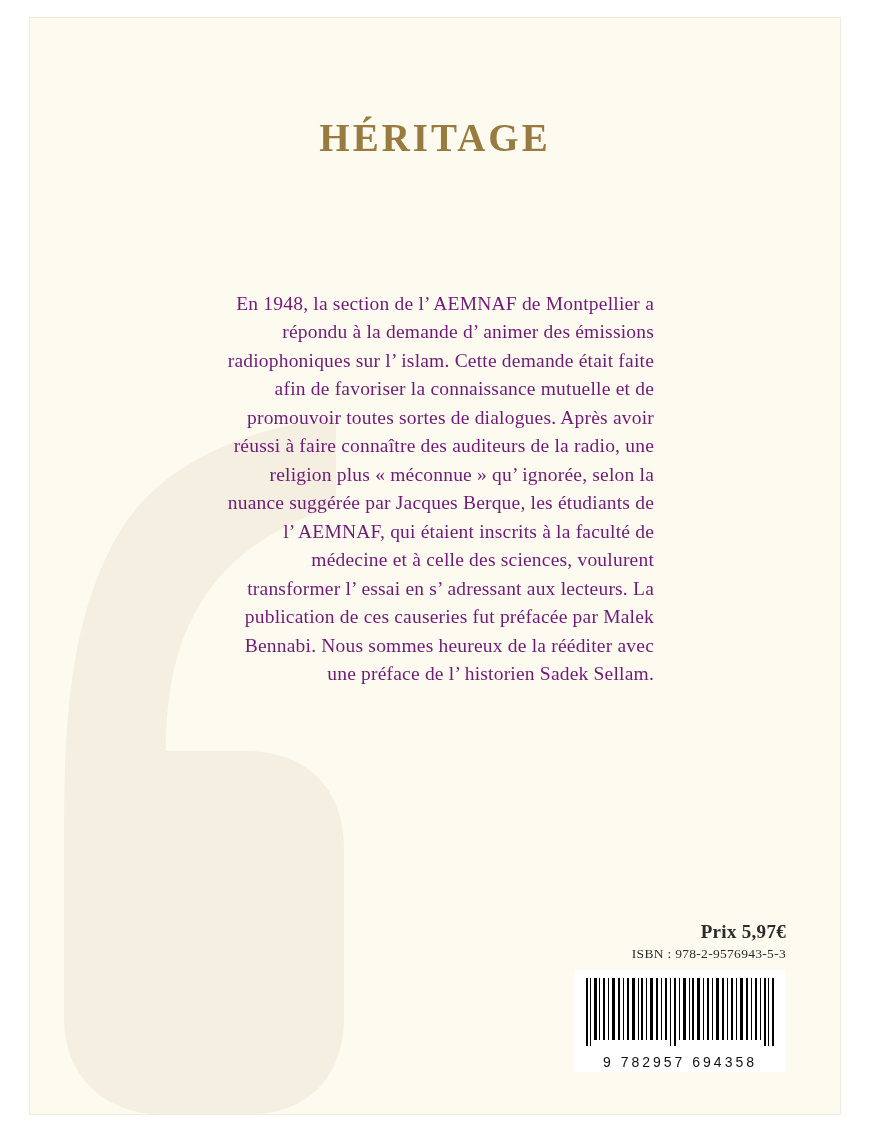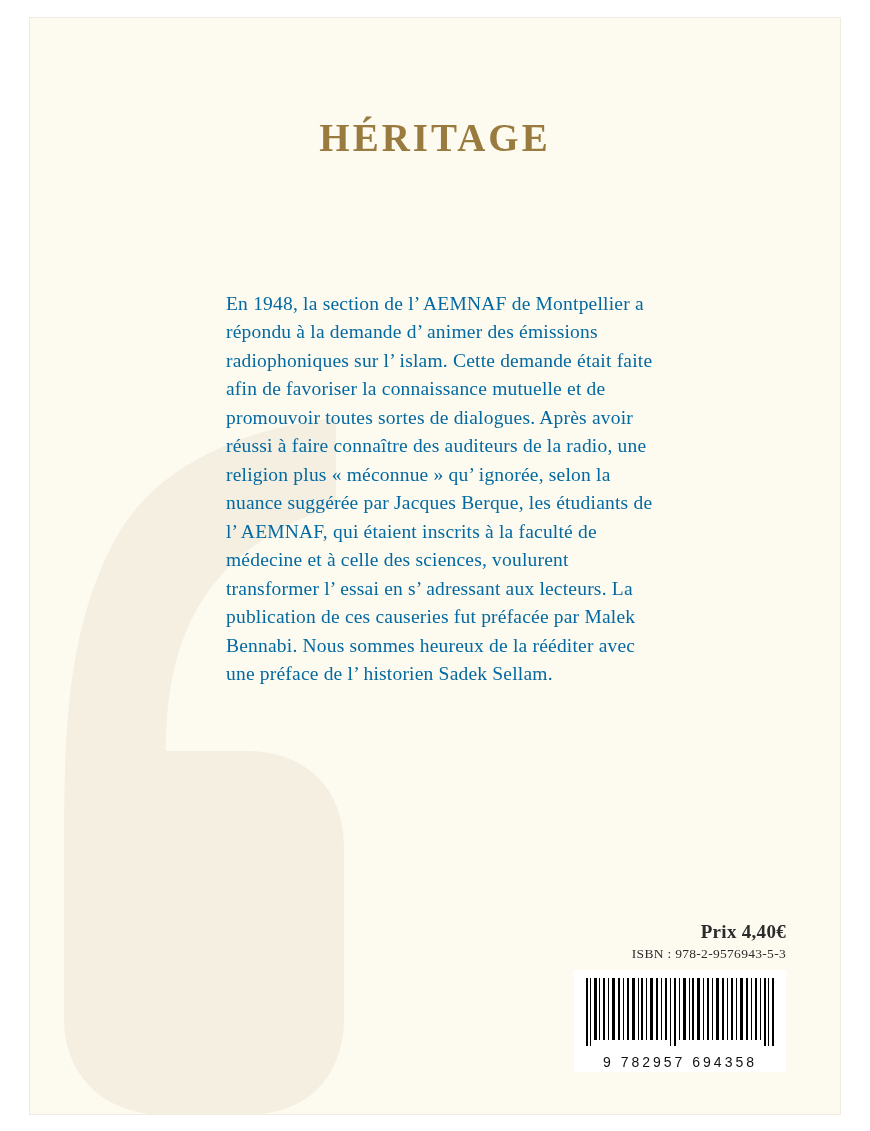--- a/index.html
+++ b/index.html
@@ -70,22 +70,22 @@
     color: #9a7b3f;
     font-weight: 700;
   }
 
   
   .blurb {
     position: absolute;
     left: 196px;
     top: 272px;
     width: 428px;
-    text-align: left;
-    color: #0369a1;
+    text-align: right;
+    color: #701a75;
     font-family: "Liberation Serif", serif;
     font-size: 19.5px;
     line-height: 1.46;
     letter-spacing: 0.2px;
   }
 
   
   .commerce {
     position: absolute;
     right: 54px;
@@ -148,21 +148,21 @@
       </svg>
     </div>
 
     <div class="logo">
       <div class="logo-name">HÉRITAGE</div>
     </div>
 
     <div class="blurb">En 1948, la section de l’ AEMNAF de Montpellier a répondu à la demande d’ animer des émissions radiophoniques sur l’ islam. Cette demande était faite afin de favoriser la connaissance mutuelle et de promouvoir toutes sortes de dialogues. Après avoir réussi à faire connaître des auditeurs de la radio, une religion plus « méconnue » qu’ ignorée, selon la nuance suggérée par Jacques Berque, les étudiants de l’ AEMNAF, qui étaient inscrits à la faculté de médecine et à celle des sciences, voulurent transformer l’ essai en s’ adressant aux lecteurs.   La publication de ces causeries fut préfacée par Malek Bennabi. Nous sommes heureux de la rééditer avec une préface de l’ historien Sadek Sellam.</div>
 
     <div class="commerce">
-      <div class="price">Prix 4,40€</div>
+      <div class="price">Prix 5,97€</div>
       <div class="isbn">ISBN : 978-2-9576943-5-3</div>
       <div class="barcode-wrap">
         <svg class="barcode" width="196" height="76" viewBox="0 0 196 76" aria-hidden="true">
           <rect x="0" y="0" width="196" height="76" fill="#ffffff"></rect>
           <g fill="#000000">
             <rect x="4" y="2" width="2" height="68"></rect>
             <rect x="8" y="2" width="1" height="68"></rect>
             <rect x="12" y="2" width="3" height="62"></rect>
             <rect x="17" y="2" width="1" height="62"></rect>
             <rect x="21" y="2" width="2" height="62"></rect>

